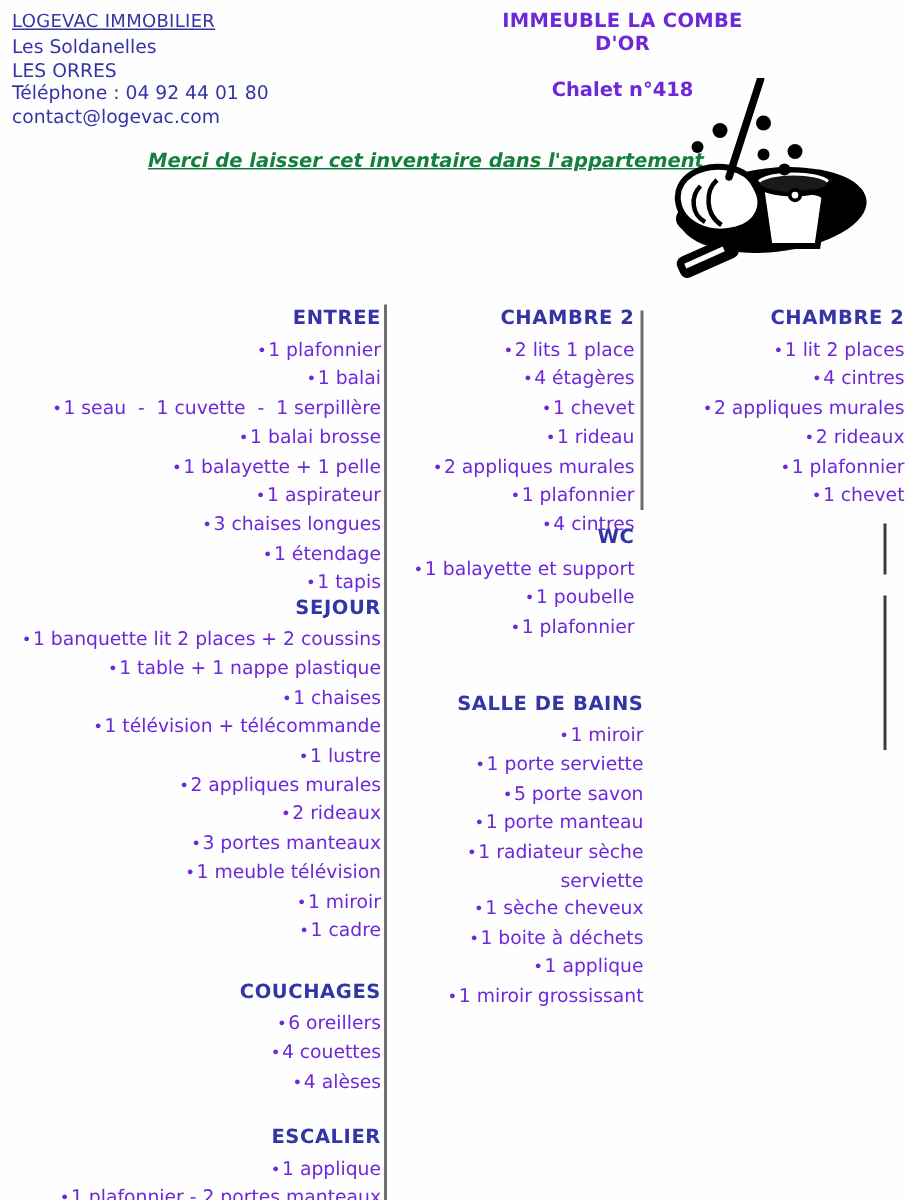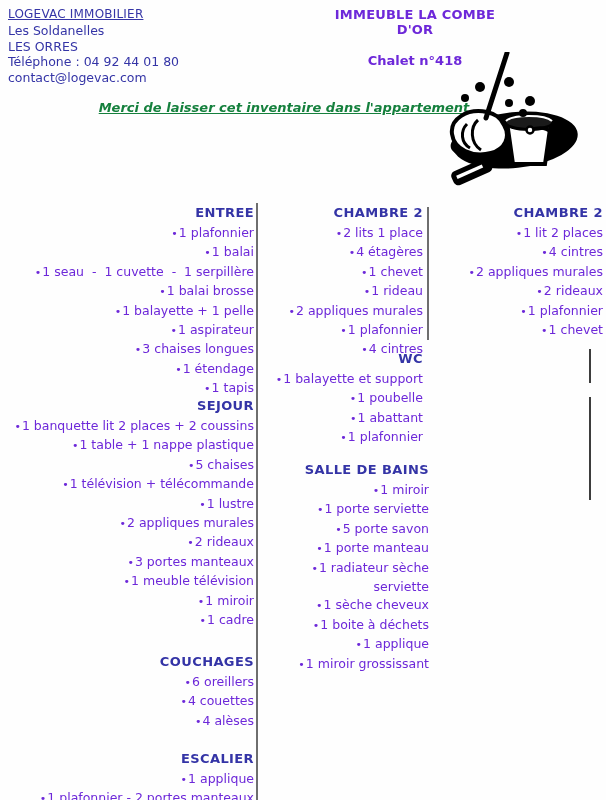--- a/index.html
+++ b/index.html
@@ -140,21 +140,21 @@
         <li>1 étendage</li>
         <li>1 tapis</li>
       </ul>
   </section>
 
   <section class="sec sec-sejour">
     <h3>SEJOUR</h3>
     <ul>
         <li>1 banquette lit 2 places + 2 coussins</li>
         <li>1 table + 1 nappe plastique</li>
-        <li>5 chaises</li>
+        <li>1 chaises</li>
         <li>1 télévision + télécommande</li>
         <li>1 lustre</li>
         <li>2 appliques murales</li>
         <li>2 rideaux</li>
         <li>3 portes manteaux</li>
         <li>1 meuble télévision</li>
         <li>1 miroir</li>
         <li>1 cadre</li>
       </ul>
   </section>
@@ -187,21 +187,20 @@
         <li>1 plafonnier</li>
         <li>4 cintres</li>
       </ul>
   </section>
 
   <section class="sec sec-wc">
     <h3>WC</h3>
     <ul>
         <li>1 balayette et support</li>
         <li>1 poubelle</li>
-        <li>1 abattant</li>
         <li>1 plafonnier</li>
       </ul>
   </section>
 
   <section class="sec sec-salle">
     <h3>SALLE DE BAINS</h3>
     <ul>
         <li>1 miroir</li>
         <li>1 porte serviette</li>
         <li>5 porte savon</li>

